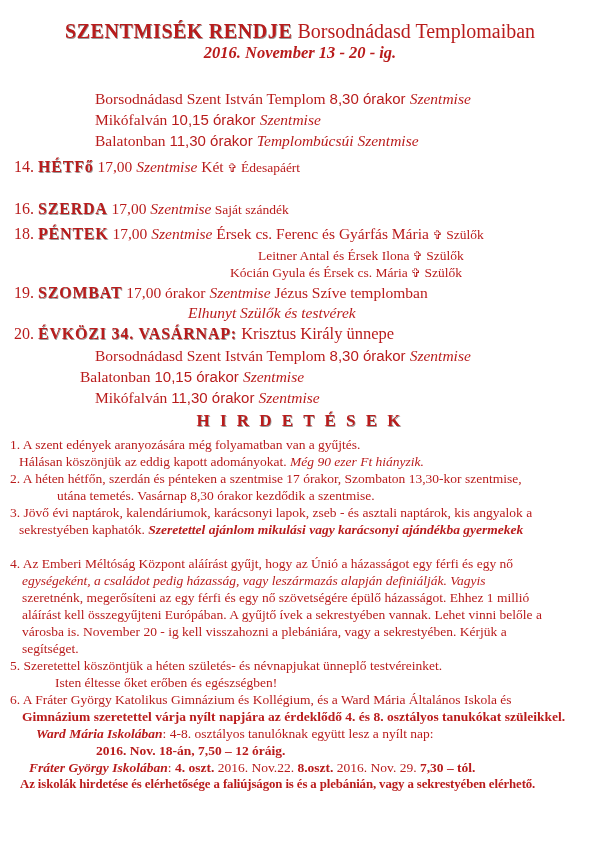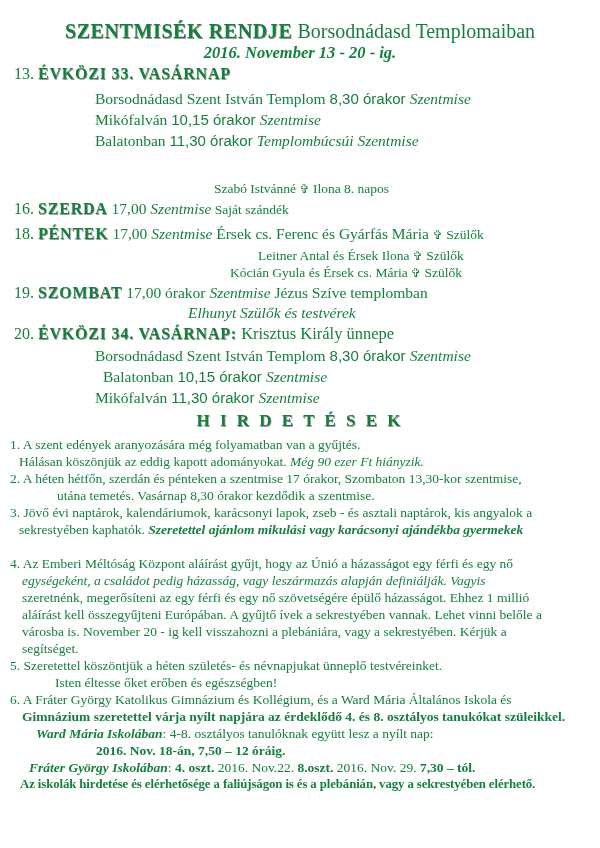--- a/index.html
+++ b/index.html
@@ -1,18 +1,18 @@
 <!DOCTYPE html>
 <html><head>
 <meta charset="utf-8">
 <style>
   html,body { margin:0; padding:0; background:#ffffff; }
   .page {
     position:relative; width:600px; height:848px; margin:0 auto;
-    background:#ffffff; color:#15803d;
+    background:#ffffff; color:#b91c1c;
     font-family:"Liberation Serif", serif;
     overflow:hidden;
   }
   .line { position:absolute; white-space:nowrap; line-height:1.15; }
   .center { left:0; right:0; text-align:center; }
 
   .ttl  { font-size:20px; }
   .sub2 { font-size:16.5px; font-style:italic; font-weight:bold; }
   .sched{ font-size:15.5px; }
   .hird { font-size:17px; }
@@ -33,34 +33,33 @@
   .dec  { font-weight:bold; letter-spacing:0.6px; text-shadow:0.7px 0.7px 0 #9a9a9a; }
   .day  { font-weight:bold; font-size:16px; letter-spacing:0.8px; text-shadow:0.7px 0.7px 0 #9a9a9a; }
   .x    { font-family:"DejaVu Sans", sans-serif; font-size:12px; }
 </style>
 </head>
 <body>
 
 <div class="page">
     <div class="line ttl center" style="top: 20px;"><span class="dec">SZENTMISÉK RENDJE</span><span class="r"> Borsodnádasd Templomaiban</span></div>
     <div class="line sub2 center" style="top: 44px;"><span class="r">2016. November 13 - 20 - ig.</span></div>
-    <div class="line sched" style="left: 14px; top: 65px;"><span class="num">13. </span><span class="day">ÉVKÖZI 33. VASÁRNAP</span></div>
     <div class="line sched" style="left: 95px; top: 90px;"><span class="r">Borsodnádasd Szent István Templom </span><span class="sans">8,30 órakor </span><span class="i">Szentmise</span></div>
     <div class="line sched" style="left: 95px; top: 111px;"><span class="r">Mikófalván </span><span class="sans">10,15 órakor </span><span class="i">Szentmise</span></div>
     <div class="line sched" style="left: 95px; top: 132px;"><span class="r">Balatonban </span><span class="sans">11,30 órakor </span><span class="i">Templombúcsúi Szentmise</span></div>
-    <div class="line sched" style="left: 214px; top: 179px;"><span class="sm">Szabó Istvánné </span><span class="x">✞</span><span class="sm"> Ilona 8. napos</span></div>
+    <div class="line sched" style="left: 14px; top: 158px;"><span class="num">14. </span><span class="day">HÉTFő</span><span class="r"> 17,00 </span><span class="i">Szentmise</span><span class="r"> Két </span><span class="x">✞</span><span class="sm"> Édesapáért</span></div>
     <div class="line sched" style="left: 14px; top: 200px;"><span class="num">16. </span><span class="day">SZERDA</span><span class="r"> 17,00 </span><span class="i">Szentmise</span><span class="sm"> Saját szándék</span></div>
     <div class="line sched" style="left: 14px; top: 225px;"><span class="num">18. </span><span class="day">PÉNTEK</span><span class="r"> 17,00 </span><span class="i">Szentmise</span><span class="r"> Érsek cs. Ferenc és Gyárfás Mária </span><span class="x">✞</span><span class="sm"> Szülők</span></div>
     <div class="line sched" style="left: 228px; top: 246px; margin-left: 30px;"><span class="sm">Leitner Antal és Érsek Ilona </span><span class="x">✞</span><span class="sm"> Szülők</span></div>
     <div class="line sched" style="left: 230px; top: 263px;"><span class="sm">Kócián Gyula és Érsek cs. Mária </span><span class="x">✞</span><span class="sm"> Szülők</span></div>
     <div class="line sched" style="left: 14px; top: 284px;"><span class="num">19. </span><span class="day">SZOMBAT</span><span class="r"> 17,00 órakor </span><span class="i">Szentmise</span><span class="r"> Jézus Szíve templomban</span></div>
     <div class="line sched" style="left: 188px; top: 304px; font-family: Liberation Serif, serif;"><span class="i">Elhunyt Szülők és testvérek</span></div>
     <div class="line sched" style="left: 14px; top: 325px;"><span class="num">20. </span><span class="day">ÉVKÖZI 34. VASÁRNAP:</span><span class="big"> Krisztus Király ünnepe</span></div>
     <div class="line sched" style="left: 95px; top: 347px;"><span class="r">Borsodnádasd Szent István Templom </span><span class="sans">8,30 órakor </span><span class="i">Szentmise</span></div>
-    <div class="line sched" style="left: 103px; top: 368px;"><span class="r">Balatonban </span><span class="sans">10,15 órakor </span><span class="i">Szentmise</span></div>
+    <div class="line sched" style="left: 80px; top: 368px;"><span class="r">Balatonban </span><span class="sans">10,15 órakor </span><span class="i">Szentmise</span></div>
     <div class="line sched" style="left: 95px; top: 389px;"><span class="r">Mikófalván </span><span class="sans">11,30 órakor </span><span class="i">Szentmise</span></div>
     <div class="line hird center" style="top: 411px;"><span class="dec">H I R D E T É S E K</span></div>
     <div class="line ann" style="left: 10px; top: 437px;"><span class="r">1. A szent edények aranyozására még folyamatban van a gyűjtés.</span></div>
     <div class="line ann" style="left: 19px; top: 454px;"><span class="r">Hálásan köszönjük az eddig kapott adományokat. </span><span class="i">Még 90 ezer Ft hiányzik.</span></div>
     <div class="line ann" style="left: 10px; top: 471px;"><span class="r">2. A héten hétfőn, szerdán és pénteken a szentmise 17 órakor, Szombaton 13,30-kor szentmise,</span></div>
     <div class="line ann" style="left: 57px; top: 488px;"><span class="r">utána temetés.  Vasárnap 8,30 órakor kezdődik a szentmise.</span></div>
     <div class="line ann" style="left: 10px; top: 505px;"><span class="r">3. Jövő évi naptárok, kalendáriumok, karácsonyi lapok, zseb - és asztali naptárok, kis angyalok a</span></div>
     <div class="line ann" style="left: 19px; top: 522px;"><span class="r">sekrestyében kaphatók. </span><span class="bi">Szeretettel ajánlom mikulási vagy karácsonyi ajándékba gyermekek</span></div>
     <div class="line ann" style="left: 10px; top: 556px;"><span class="r">4. Az Emberi Méltóság Központ aláírást gyűjt, hogy az Únió a házasságot egy férfi és egy nő</span></div>
     <div class="line ann" style="left: 22px; top: 573px; font-style: italic;"><span class="r">egységeként, a családot pedig házasság, vagy leszármazás alapján definiálják. Vagyis</span></div>

